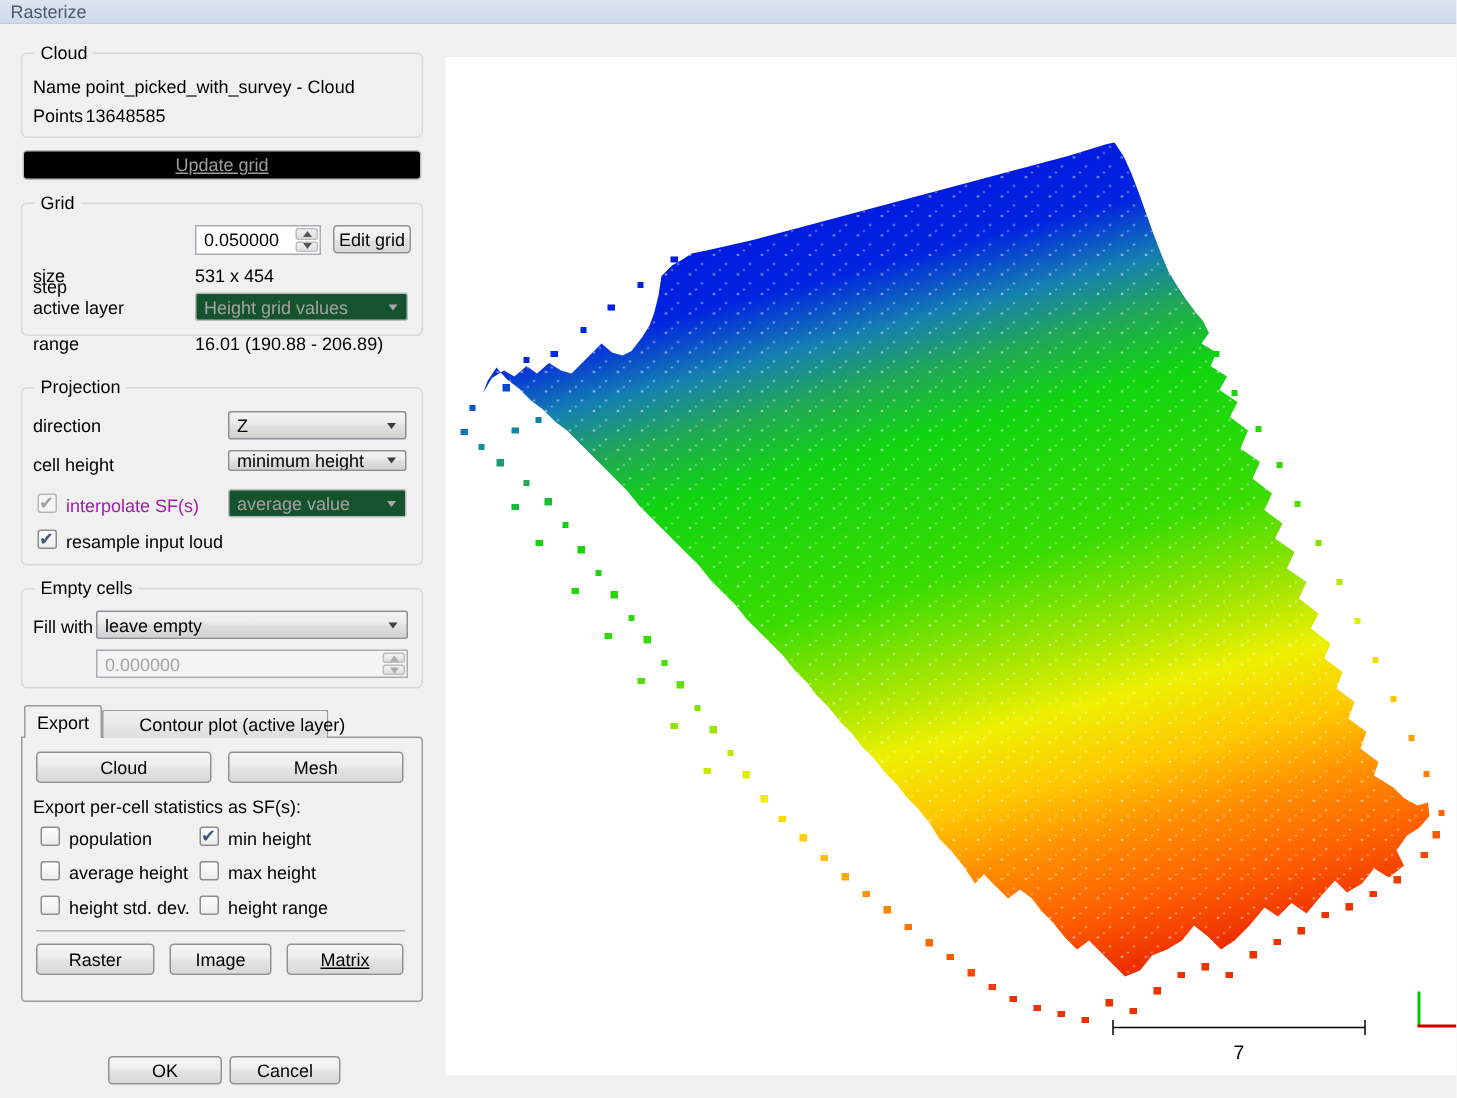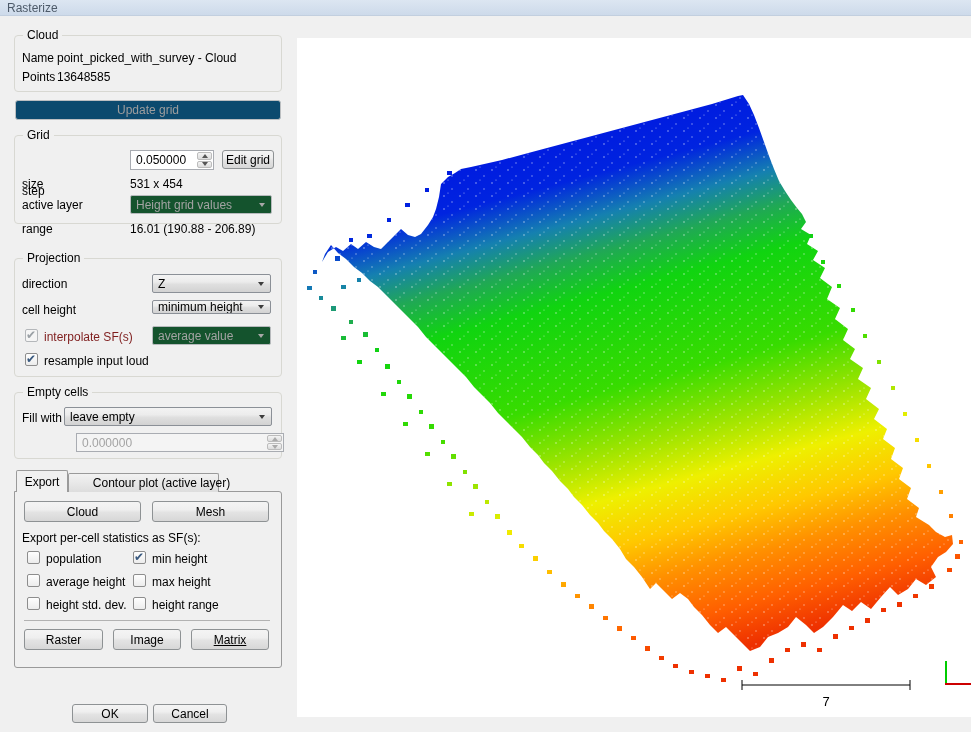--- a/index.html
+++ b/index.html
@@ -26,33 +26,34 @@
     border:1px solid #d8d8d2;
     border-radius:4px;
   }
   .gb-title {
     position:absolute; top:-8px; left:8px;
     background:#f0f0f0; padding:0 4px;
     line-height:15px; white-space:nowrap;
   }
   
   .lbl { position:absolute; white-space:nowrap; line-height:14px; }
-  .lbl.gray { color:#7f1d1d; }
+  .lbl.gray { color:#a21caf; }
   
   .btn {
     position:absolute;
     border:1px solid #8e9294; border-radius:3px;
     background:linear-gradient(#f4f4f4,#efefef 40%,#e3e3e3 55%,#d7d7d7);
     display:flex; align-items:center; justify-content:center;
     font-family:inherit; font-size:12px; white-space:nowrap;
   }
   .btn.disabled {
     border-color:#bcbfc1;
-    background:#0c4a6e;
+    background:#000000;
     color:#9d9d9d;
+    text-decoration:underline;
   }
   
   .combo {
     position:absolute;
     border:1px solid #8b9097; border-radius:2px;
     background:linear-gradient(#f3f3f3,#ececec 40%,#dfdfdf 55%,#d2d2d2);
     display:flex; align-items:center;
     padding:0 18px 0 5px; white-space:nowrap; overflow:hidden;
   }
   .combo .caret {
@@ -191,21 +192,21 @@
 <span class="lbl" style="left:44px;top:354px;">resample input loud</span>
 
 <div class="gb" style="left:14px;top:392px;width:268px;height:67px;">
   <span class="gb-title">Empty cells</span>
 </div>
 <span class="lbl" style="left:22px;top:411px;">Fill with</span>
 <div class="combo" style="left:64px;top:407px;width:208px;height:19px;">
   <span>leave empty</span>
   <span class="caret"></span>
 </div>
-<div class="spin disabled" style="left:64px;top:433px;width:208px;height:19px;margin-left:12px;">
+<div class="spin disabled" style="left:64px;top:433px;width:208px;height:19px;">
   <span>0.000000</span>
   <div class="spin-btns">
     <div>
         <span class="tri-up"></span>
       </div>
     <div>
         <span class="tri-dn"></span>
       </div>
   </div>
 </div>

